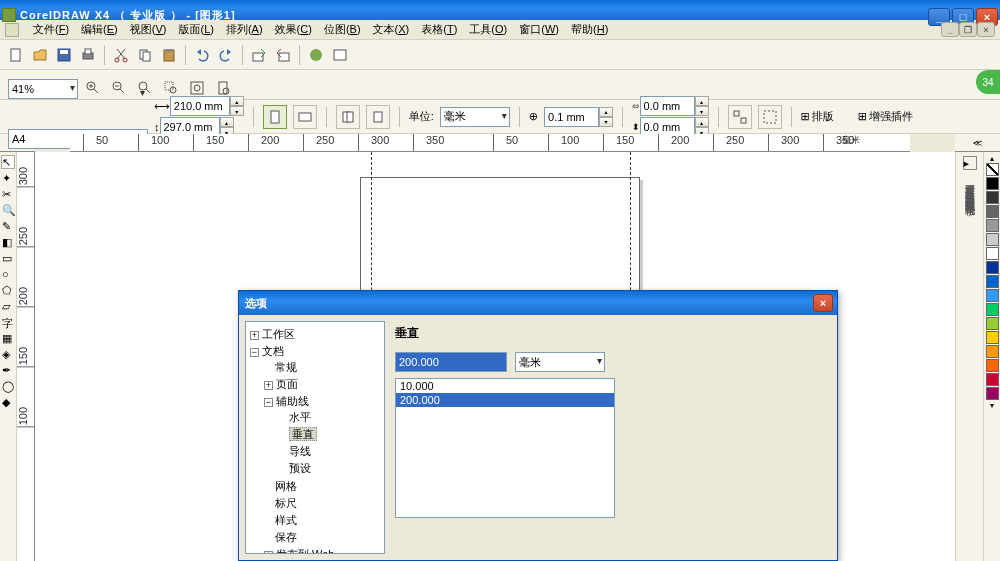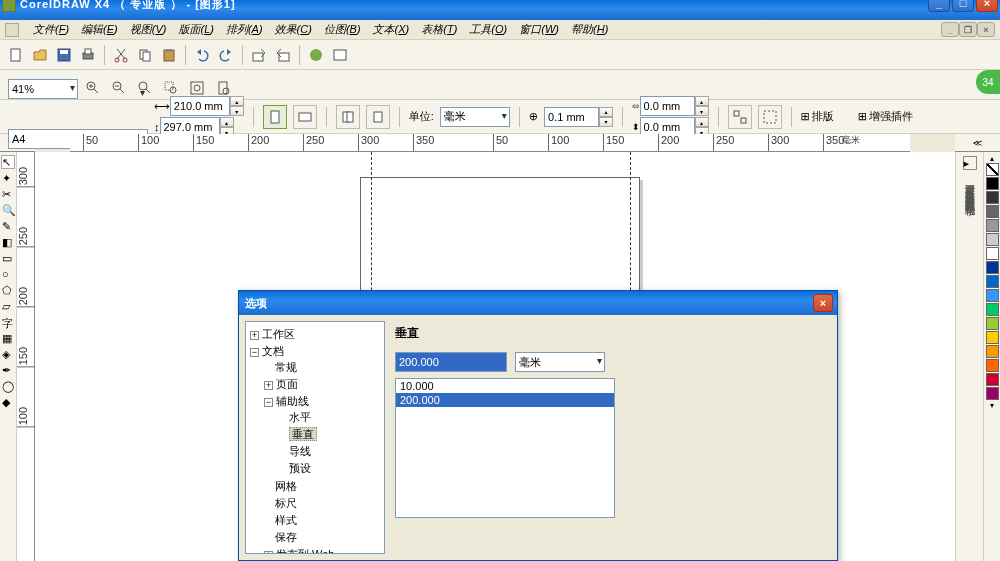--- a/index.html
+++ b/index.html
@@ -1,45 +1,45 @@
 <!DOCTYPE html>
 <html><head>
 <meta charset="utf-8">
 <style>
 *{box-sizing:border-box;margin:0;padding:0;font-family:"Microsoft YaHei",Tahoma,sans-serif;font-size:11px;}
 body{width:1000px;height:561px;overflow:hidden;background:#ece9d8;position:relative;}
-.titlebar{height:20px;background:linear-gradient(to bottom,#0a6dd9,#2b8aef 40%,#1d6cce);display:flex;align-items:flex-end;padding:8px 2px;color:#fff;}
+.titlebar{height:20px;background:linear-gradient(to bottom,#0a6dd9,#2b8aef 40%,#1d6cce);display:flex;align-items:flex-start;padding:8px 2px;color:#fff;}
 .titlebar .app-ico{width:14px;height:14px;background:#7a9b3e;border:1px solid #5a7a2e;margin-right:4px;}
 .titlebar .title-txt{flex:1;font-weight:bold;letter-spacing:1px;}
 .winbtns{display:flex;gap:2px;}
 .winbtn{width:22px;height:18px;background:linear-gradient(#4a8fe8,#2a6fc8);border:1px solid #1a4f9e;border-radius:3px;display:flex;align-items:center;justify-content:center;color:#fff;font-weight:bold;}
 .winbtn.close{background:linear-gradient(#e8694a,#c8492a);border-color:#9e2f1a;}
 .winbtn.inner{width:18px;height:15px;background:#dcd8c8;border:1px solid #aca899;color:#666;font-size:9px;}
 .menubar{height:20px;background:#ece9d8;display:flex;align-items:center;padding:0 5px;border-bottom:1px solid #d4d0c0;}
 .menubar .app-ico2{width:14px;height:14px;background:#e0e0c0;border:1px solid #aca899;margin-right:8px;}
-.menu-item{padding:18px 6px;cursor:default;font-style:italic;}
+.menu-item{padding:18px 6px;cursor:default;}
 .menu-item u{text-decoration:underline;}
 .menubar .spacer{flex:1;}
 .toolbar{height:30px;background:#f5f3ea;border-bottom:1px solid #d4d0c0;display:flex;align-items:center;padding:0 5px;gap:2px;}
 .tbtn{width:22px;height:22px;display:flex;align-items:center;justify-content:center;border:1px solid transparent;}
 .tbtn svg{width:16px;height:16px;}
 .tsep{width:1px;height:20px;background:#c0bdac;margin:0 3px;}
 .proprow{height:34px;background:#f5f3ea;border-bottom:1px solid #d4d0c0;display:flex;align-items:center;padding:0 8px;gap:6px;}
 .sel,.inp{border:1px solid #7f9db9;background:#fff;height:20px;padding:0 3px;}
 .sel{appearance:none;padding-right:16px;background:linear-gradient(#fff,#fff) padding-box,#fff;position:relative;}
 .sel-wrap{position:relative;display:inline-block;}
 .sel-wrap::after{content:"▾";position:absolute;right:3px;top:3px;pointer-events:none;color:#333;font-size:10px;}
 .spin-wrap{display:flex;align-items:center;}
 .spin-wrap .inp{width:60px;text-align:left;}
 .spin{display:flex;flex-direction:column;}
 .spinb{width:14px;height:10px;background:linear-gradient(#fefefe,#e3e3da);border:1px solid #aca899;font-size:6px;display:flex;align-items:center;justify-content:center;}
 .propbtn{width:24px;height:24px;border:1px solid #c0bdac;background:#f5f3ea;display:flex;align-items:center;justify-content:center;}
 .propbtn.active{border-color:#7a9b3e;background:#e8efd8;}
 .ruler-h{height:18px;background:#fff;border-bottom:1px solid #888;position:relative;font-size:9px;color:#333;margin-left:35px;margin-right:45px;overflow:hidden;}
-.ruler-h .tick{position:absolute;top:0;height:23px;border-left:1px solid #666;padding-left:2px;}
+.ruler-h .tick{position:absolute;top:0;height:23px;border-left:1px solid #666;padding-left:12px;}
 .ruler-v{width:18px;background:#fff;border-right:1px solid #888;position:relative;font-size:9px;color:#333;}
 .ruler-v .tick{position:absolute;left:0;width:18px;border-top:1px solid #666;padding-top:1px;writing-mode:vertical-rl;transform:rotate(180deg);}
 .workarea{display:flex;height:calc(561px - 20px - 20px - 30px - 30px - 34px - 18px);}
 .toolbox{width:17px;background:#f5f3ea;border-right:1px solid #d4d0c0;display:flex;flex-direction:column;gap:2px;padding:3px 0;align-items:center;}
 .tool{width:14px;height:14px;border:1px solid transparent;}
 .tool.sel-t{border-color:#aca899;background:#fff;}
 .canvas{flex:1;background:#fff;position:relative;overflow:hidden;}
 .page{position:absolute;left:325px;top:25px;width:280px;height:395px;background:#fff;border:1px solid #666;box-shadow:3px 3px 0 #ccc;}
 .guide{position:absolute;top:0;bottom:0;border-left:1px dashed #333;}
 .rpanel{width:28px;background:#f5f3ea;border-left:1px solid #d4d0c0;display:flex;flex-direction:column;align-items:center;padding:4px 0;gap:3px;}

